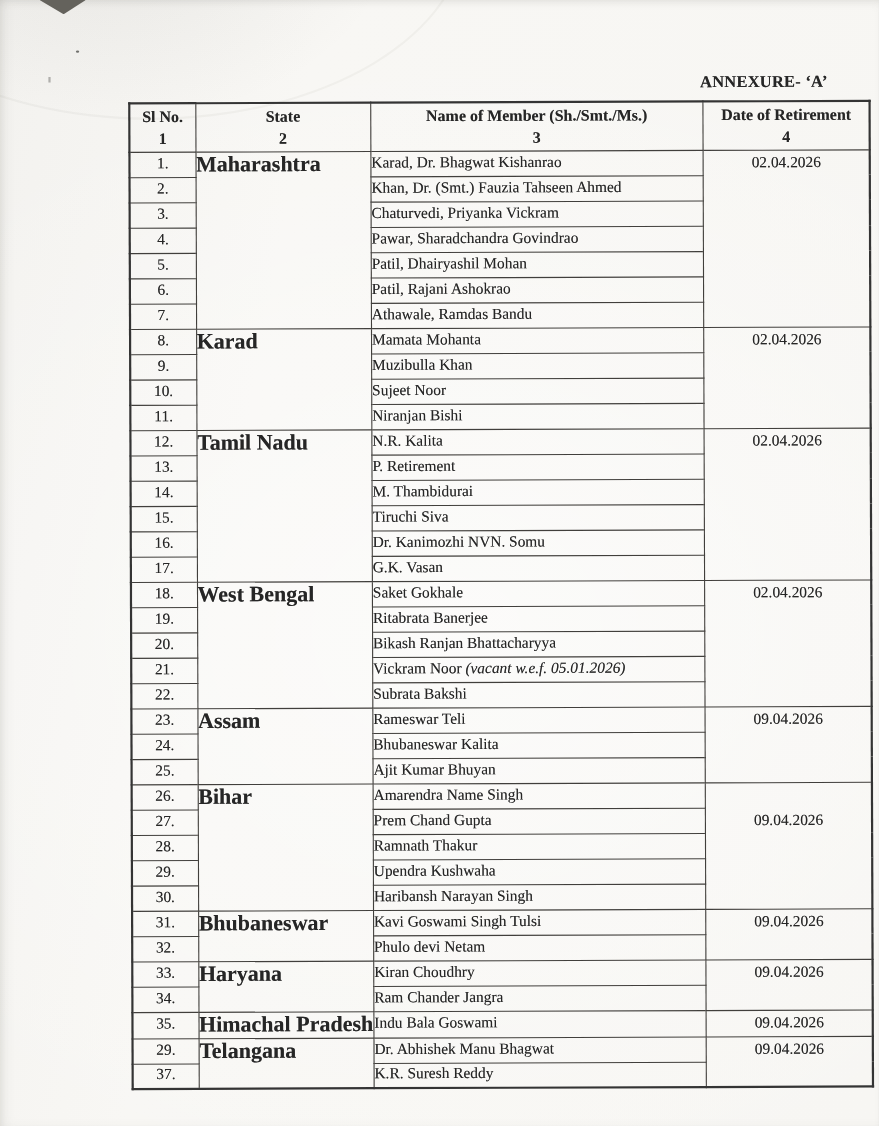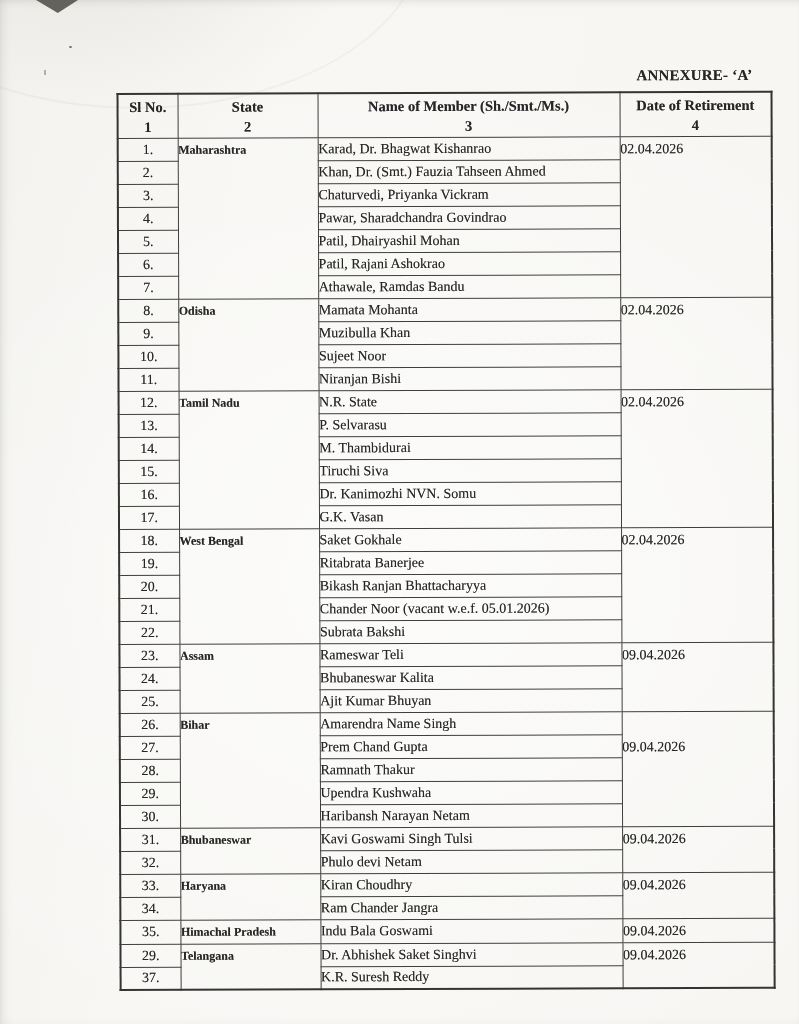--- a/index.html
+++ b/index.html
@@ -40,25 +40,25 @@
     border-collapse:collapse; table-layout:fixed;
     border:2px solid #343434;
     text-shadow:0 0 0.5px rgba(38,38,38,0.5);
   }
   .doc-table th, .doc-table td { border:1px solid #413f3c; padding:0; overflow:hidden; white-space:nowrap; }
   .doc-table thead tr { height:44px; }
   .doc-table tbody tr { height:23px; }
   .doc-table th { font-size:14.5px; font-weight:bold; line-height:20px; vertical-align:middle; }
   .doc-table th .hdr-title { padding-top:1px; }
   .sl-cell { text-align:center; font-size:14px; vertical-align:middle; }
-  .state-cell { vertical-align:top; padding-left:8px; font-weight:bold; font-size:12px; }
+  .state-cell { vertical-align:top; padding-left:8px; font-weight:bold; font-size:20px; }
   .state-cell div { line-height:23px; }
   .name-cell { padding-left:7px; font-size:14px; vertical-align:middle; }
-  .name-cell .note { }
-  .date-cell { vertical-align:top; }
+  .name-cell .note { font-style:italic; }
+  .date-cell { vertical-align:top; text-align:center; }
   .date-text { line-height:23px; font-size:14px; }
 </style>
 </head>
 <body>
 
 <div class="page">
   <div class="stain-arc"></div>
   <div class="corner-artifact"></div>
   <div class="speck-a"></div>
   <div class="speck-b"></div>
@@ -124,21 +124,21 @@
             <td class="sl-cell">6.</td>
             <td class="name-cell"><span>Patil, Rajani Ashokrao</span></td>
           </tr>
           <tr>
             <td class="sl-cell">7.</td>
             <td class="name-cell"><span>Athawale, Ramdas Bandu</span></td>
           </tr>
           <tr>
             <td class="sl-cell">8.</td>
             <td class="state-cell" rowspan="4">
-              <div>Odisha</div>
+              <div>Karad</div>
             </td>
             <td class="name-cell"><span>Mamata Mohanta</span></td>
             <td class="date-cell" rowspan="4">
               <div class="date-text" style="margin-top: 0px;">02.04.2026</div>
             </td>
           </tr>
           <tr>
             <td class="sl-cell">9.</td>
             <td class="name-cell"><span>Muzibulla Khan</span></td>
           </tr>
@@ -148,28 +148,28 @@
           </tr>
           <tr>
             <td class="sl-cell">11.</td>
             <td class="name-cell"><span>Niranjan Bishi</span></td>
           </tr>
           <tr>
             <td class="sl-cell">12.</td>
             <td class="state-cell" rowspan="6">
               <div>Tamil Nadu</div>
             </td>
-            <td class="name-cell"><span>N.R. State</span></td>
+            <td class="name-cell"><span>N.R. Kalita</span></td>
             <td class="date-cell" rowspan="6">
               <div class="date-text" style="margin-top: 0px;">02.04.2026</div>
             </td>
           </tr>
           <tr>
             <td class="sl-cell">13.</td>
-            <td class="name-cell"><span>P. Selvarasu</span></td>
+            <td class="name-cell"><span>P. Retirement</span></td>
           </tr>
           <tr>
             <td class="sl-cell">14.</td>
             <td class="name-cell"><span>M. Thambidurai</span></td>
           </tr>
           <tr>
             <td class="sl-cell">15.</td>
             <td class="name-cell"><span>Tiruchi Siva</span></td>
           </tr>
           <tr>
@@ -193,21 +193,21 @@
           <tr>
             <td class="sl-cell">19.</td>
             <td class="name-cell"><span>Ritabrata Banerjee</span></td>
           </tr>
           <tr>
             <td class="sl-cell">20.</td>
             <td class="name-cell"><span>Bikash Ranjan Bhattacharyya</span></td>
           </tr>
           <tr>
             <td class="sl-cell">21.</td>
-            <td class="name-cell"><span>Chander Noor</span><span class="note"> (vacant w.e.f. 05.01.2026)</span></td>
+            <td class="name-cell"><span>Vickram Noor</span><span class="note"> (vacant w.e.f. 05.01.2026)</span></td>
           </tr>
           <tr>
             <td class="sl-cell">22.</td>
             <td class="name-cell"><span>Subrata Bakshi</span></td>
           </tr>
           <tr>
             <td class="sl-cell">23.</td>
             <td class="state-cell" rowspan="3">
               <div>Assam</div>
             </td>
@@ -241,21 +241,21 @@
           <tr>
             <td class="sl-cell">28.</td>
             <td class="name-cell"><span>Ramnath Thakur</span></td>
           </tr>
           <tr>
             <td class="sl-cell">29.</td>
             <td class="name-cell"><span>Upendra Kushwaha</span></td>
           </tr>
           <tr>
             <td class="sl-cell">30.</td>
-            <td class="name-cell"><span>Haribansh Narayan Netam</span></td>
+            <td class="name-cell"><span>Haribansh Narayan Singh</span></td>
           </tr>
           <tr>
             <td class="sl-cell">31.</td>
             <td class="state-cell" rowspan="2">
               <div>Bhubaneswar</div>
             </td>
             <td class="name-cell"><span>Kavi Goswami Singh Tulsi</span></td>
             <td class="date-cell" rowspan="2">
               <div class="date-text" style="margin-top: 0px;">09.04.2026</div>
             </td>
@@ -286,21 +286,21 @@
             <td class="name-cell"><span>Indu Bala Goswami</span></td>
             <td class="date-cell" rowspan="1">
               <div class="date-text" style="margin-top: 0px;">09.04.2026</div>
             </td>
           </tr>
           <tr>
             <td class="sl-cell">29.</td>
             <td class="state-cell" rowspan="2">
               <div>Telangana</div>
             </td>
-            <td class="name-cell"><span>Dr. Abhishek Saket Singhvi</span></td>
+            <td class="name-cell"><span>Dr. Abhishek Manu Bhagwat</span></td>
             <td class="date-cell" rowspan="2">
               <div class="date-text" style="margin-top: 0px;">09.04.2026</div>
             </td>
           </tr>
           <tr>
             <td class="sl-cell">37.</td>
             <td class="name-cell"><span>K.R. Suresh Reddy</span></td>
           </tr>
         </tbody>
     </table>

